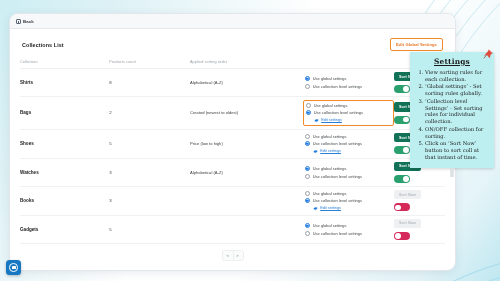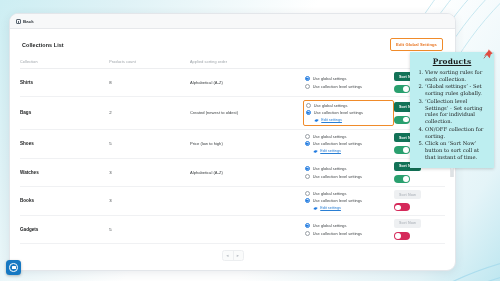--- a/index.html
+++ b/index.html
@@ -418,21 +418,21 @@
 <div class="chat">
   <div class="chat-ico"></div>
 </div>
 
 <div class="note">
   <svg class="pin" viewBox="0 0 24 28">
     <path d="M14 1 L23 10 L18.5 12.5 L16 22 L9 13.5 L2.5 17 L7 10.5 L11.5 5.5 Z" fill="#e04a3f"></path>
     <path d="M9 13.5 L2 22" stroke="#9b2f28" stroke-width="1.6"></path>
     <path d="M14 1 L23 10" stroke="#f3a09a" stroke-width="1.2"></path>
   </svg>
-  <div class="note-title">Products</div>
+  <div class="note-title">Settings</div>
   <ol id="note-list">
       <li>View sorting rules for each collection.</li>
       <li>‘Global settings’ - Set sorting rules globally.</li>
       <li>‘Collection level Settings’ - Set sorting rules for individual collection.</li>
       <li>ON/OFF collection for sorting.</li>
       <li>Click on ‘Sort Now’ button to sort coll at that instant of time.</li>
     </ol>
   <div class="note-stem"></div>
 </div>
 

